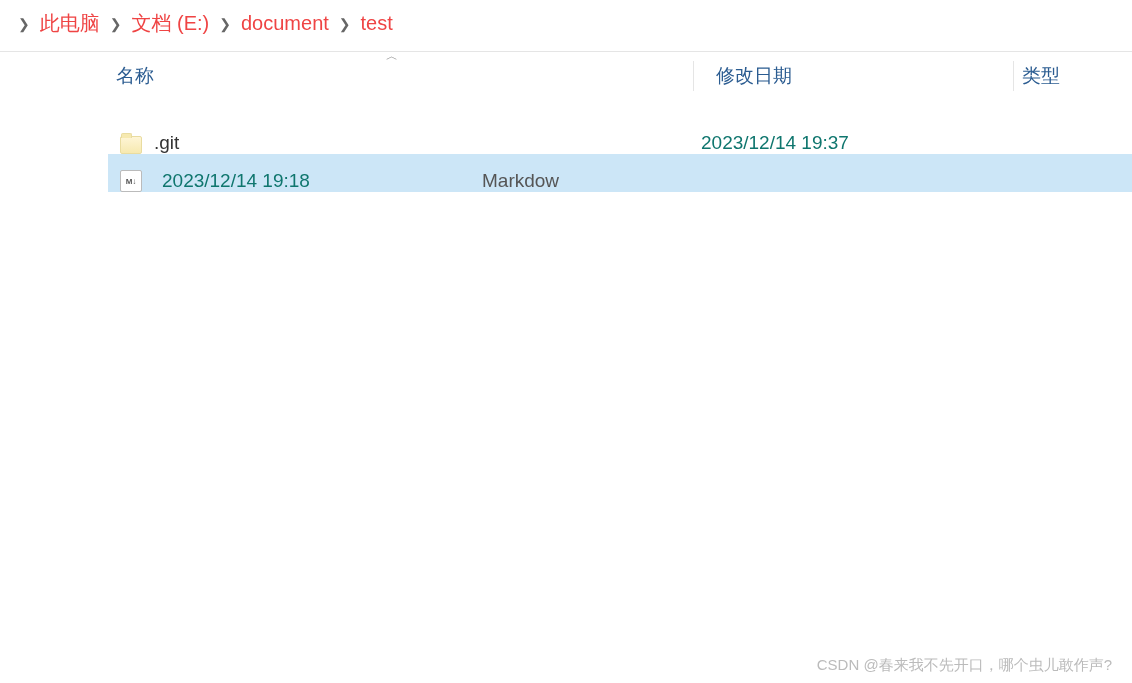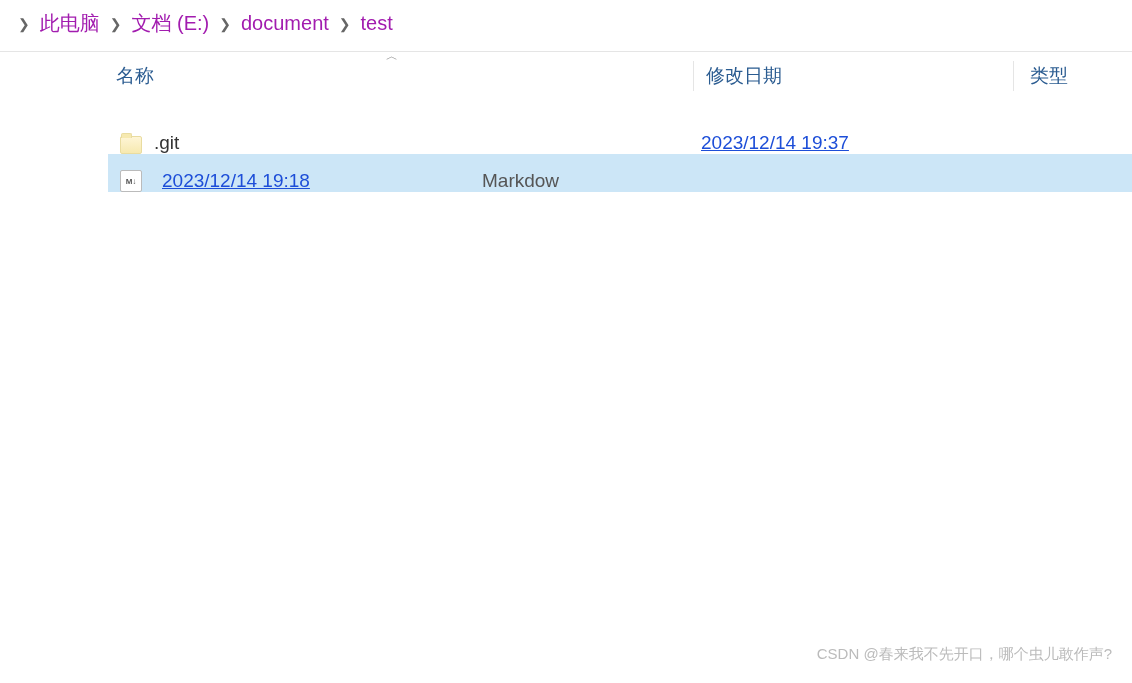--- a/index.html
+++ b/index.html
@@ -23,21 +23,21 @@
       font-size: 20px;
       color: #333;
     }
     .breadcrumb .chevron {
       color: #666;
       margin: 0 10px;
       font-size: 14px;
       user-select: none;
     }
     .breadcrumb .crumb {
-      color: #a21caf;
+      color: #ef4444;
       cursor: pointer;
     }
     .content {
       display: flex;
       height: calc(100% - 52px);
     }
     .left-gutter {
       width: 108px;
       flex-shrink: 0;
     }
@@ -52,30 +52,30 @@
       font-size: 19px;
       color: #2b5c91;
       position: relative;
     }
     .col-name {
       padding-left: 8px;
       width: 585px;
       flex-shrink: 0;
     }
     .col-date {
-      padding-left: 12px;
+      padding-left: 22px;
       width: 320px;
       flex-shrink: 0;
       border-left: 1px solid #e5e5e5;
       height: 30px;
       display: flex;
       align-items: center;
     }
     .col-type {
-      padding-left: 16px;
+      padding-left: 8px;
       flex: 1;
       border-left: 1px solid #e5e5e5;
       height: 30px;
       display: flex;
       align-items: center;
     }
     .sort-indicator {
       position: absolute;
       top: -4px;
       left: 278px;
@@ -104,23 +104,22 @@
       align-items: center;
       flex-shrink: 0;
     }
     .file-row .name-cell {
       width: 539px;
       flex-shrink: 0;
     }
     .file-row .date-cell {
       width: 320px;
       flex-shrink: 0;
-      color: #1d4ed8;
-      padding-left: 8px;
-      text-decoration: underline;
+      color: #0f766e;
+      padding-left: 8px;
     }
     .file-row .type-cell {
       flex: 1;
       color: #555;
       padding-left: 8px;
       white-space: nowrap;
       overflow: hidden;
     }
     .folder-icon {
       width: 22px;
@@ -151,21 +150,21 @@
       display: flex;
       align-items: center;
       justify-content: center;
       font-size: 8px;
       font-weight: bold;
       color: #555;
       font-family: Arial, sans-serif;
     }
     .watermark {
       position: absolute;
-      bottom: 19px;
+      bottom: 8px;
       right: 20px;
       color: #bbb;
       font-size: 15px;
       pointer-events: none;
     }
   </style>
 </head>
 <body>
 
 <div class="breadcrumb">

